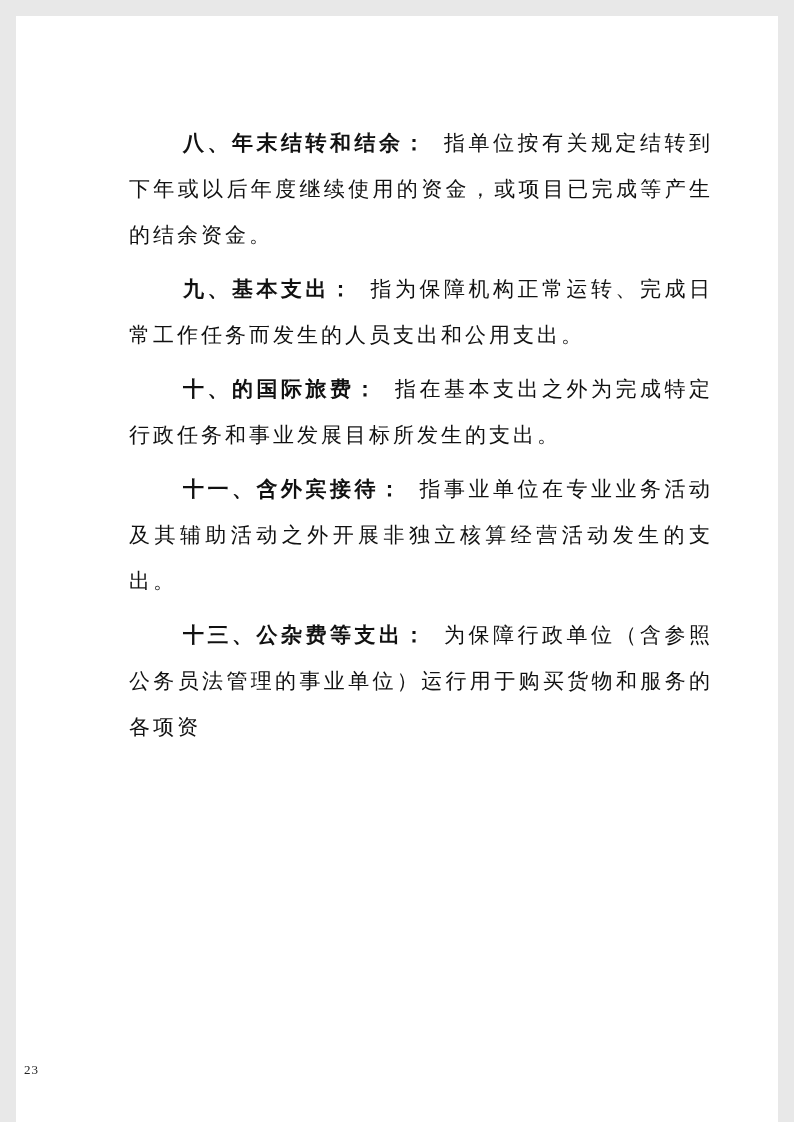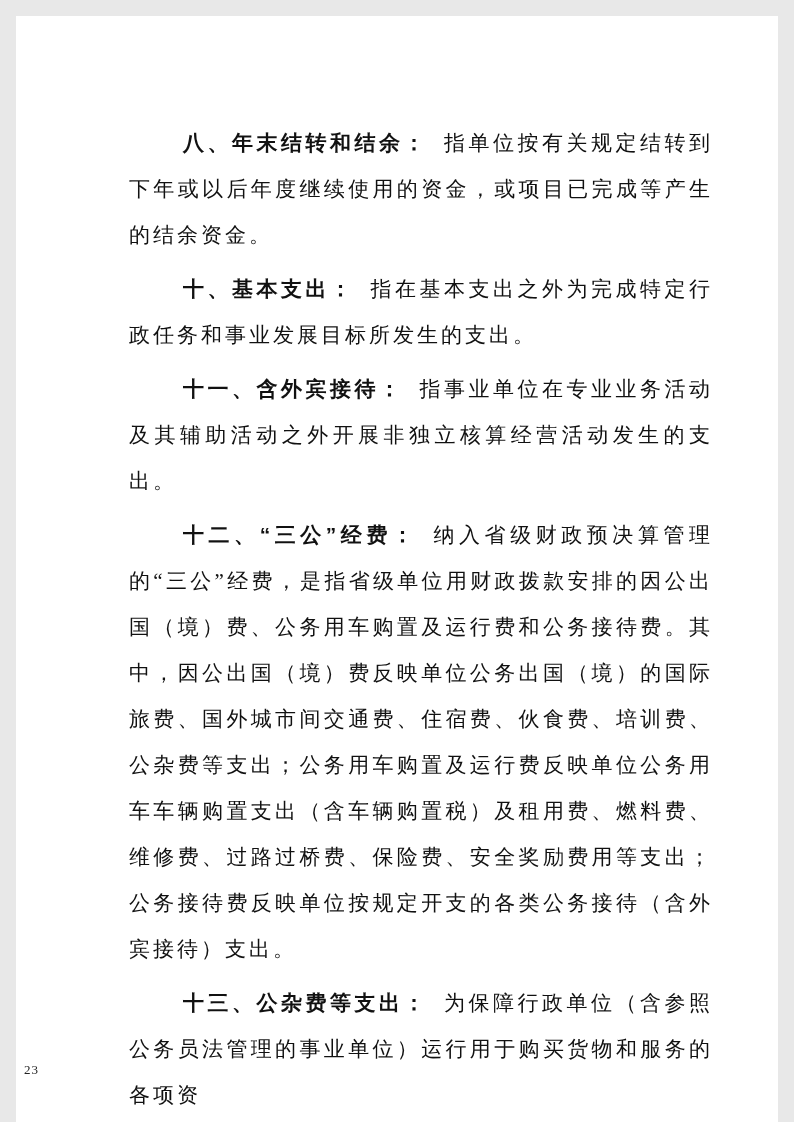--- a/index.html
+++ b/index.html
@@ -46,25 +46,25 @@
   }
 </style>
 </head>
 <body>
 
 <div class="page">
   <div class="content">
 
     <p class="para"><span class="lead">八、年末结转和结余：</span><span>指单位按有关规定结转到下年或以后年度继续使用的资金，或项目已完成等产生的结余资金。</span></p>
 
+    <p class="para"><span class="lead">九、基本支出：</span><span>指为保障机构正常运转、完成日常工作任务而发生的人员支出和公用支出。</span></p>
 
-    <p class="para"><span class="lead">十、基本支出：</span><span>指在基本支出之外为完成特定行政任务和事业发展目标所发生的支出。</span></p>
+    <p class="para"><span class="lead">十、的国际旅费：</span><span>指在基本支出之外为完成特定行政任务和事业发展目标所发生的支出。</span></p>
 
     <p class="para"><span class="lead">十一、含外宾接待：</span><span>指事业单位在专业业务活动及其辅助活动之外开展非独立核算经营活动发生的支出。</span></p>
 
-    <p class="para"><span class="lead">十二、“三公”经费：</span><span>纳入省级财政预决算管理的“三公”经费，是指省级单位用财政拨款安排的因公出国（境）费、公务用车购置及运行费和公务接待费。其中，因公出国（境）费反映单位公务出国（境）的国际旅费、国外城市间交通费、住宿费、伙食费、培训费、公杂费等支出；公务用车购置及运行费反映单位公务用车车辆购置支出（含车辆购置税）及租用费、燃料费、维修费、过路过桥费、保险费、安全奖励费用等支出；公务接待费反映单位按规定开支的各类公务接待（含外宾接待）支出。</span></p>
 
     <p class="para"><span class="lead">十三、公杂费等支出：</span><span>为保障行政单位（含参照公务员法管理的事业单位）运行用于购买货物和服务的各项资</span></p>
 
   </div>
 
   <div class="page-number">23</div>
 </div>
 
 </body></html>

